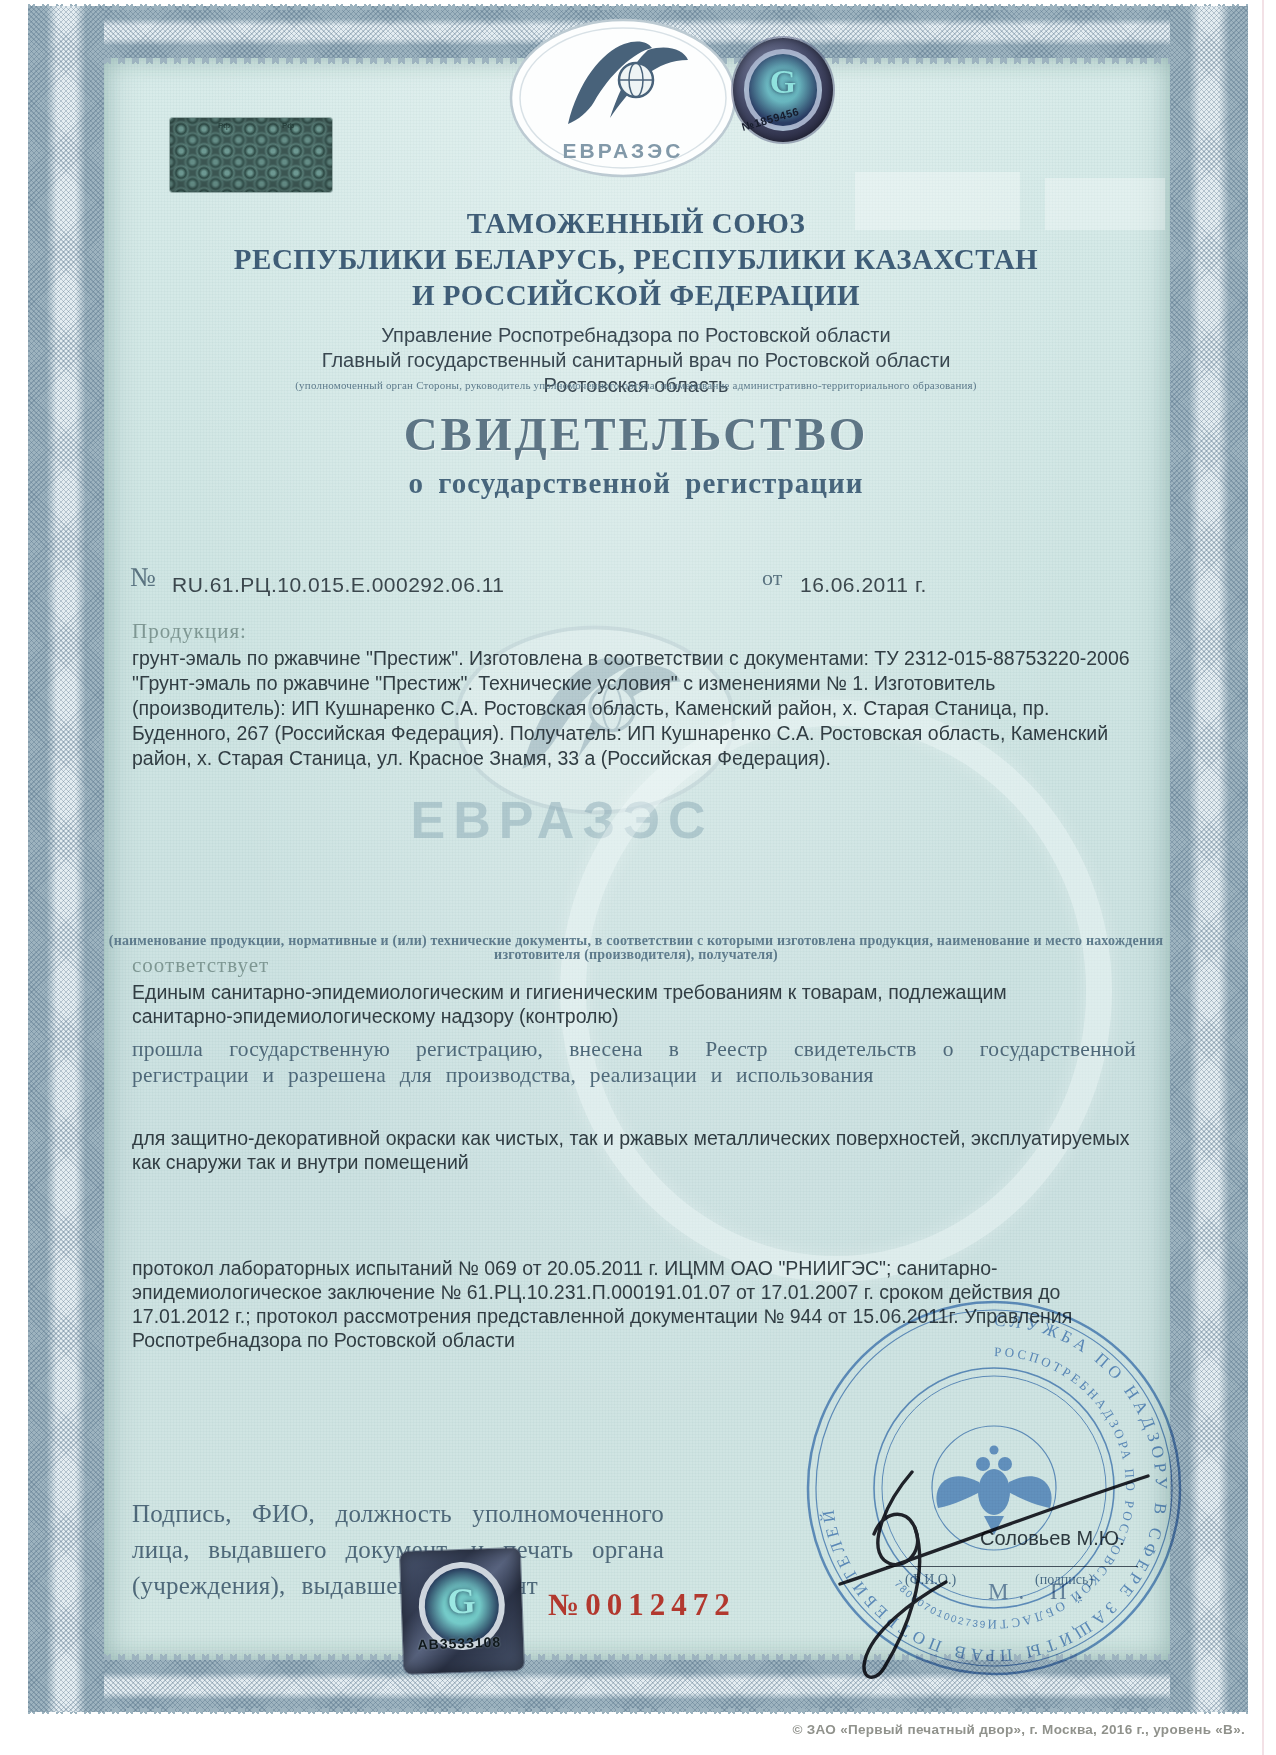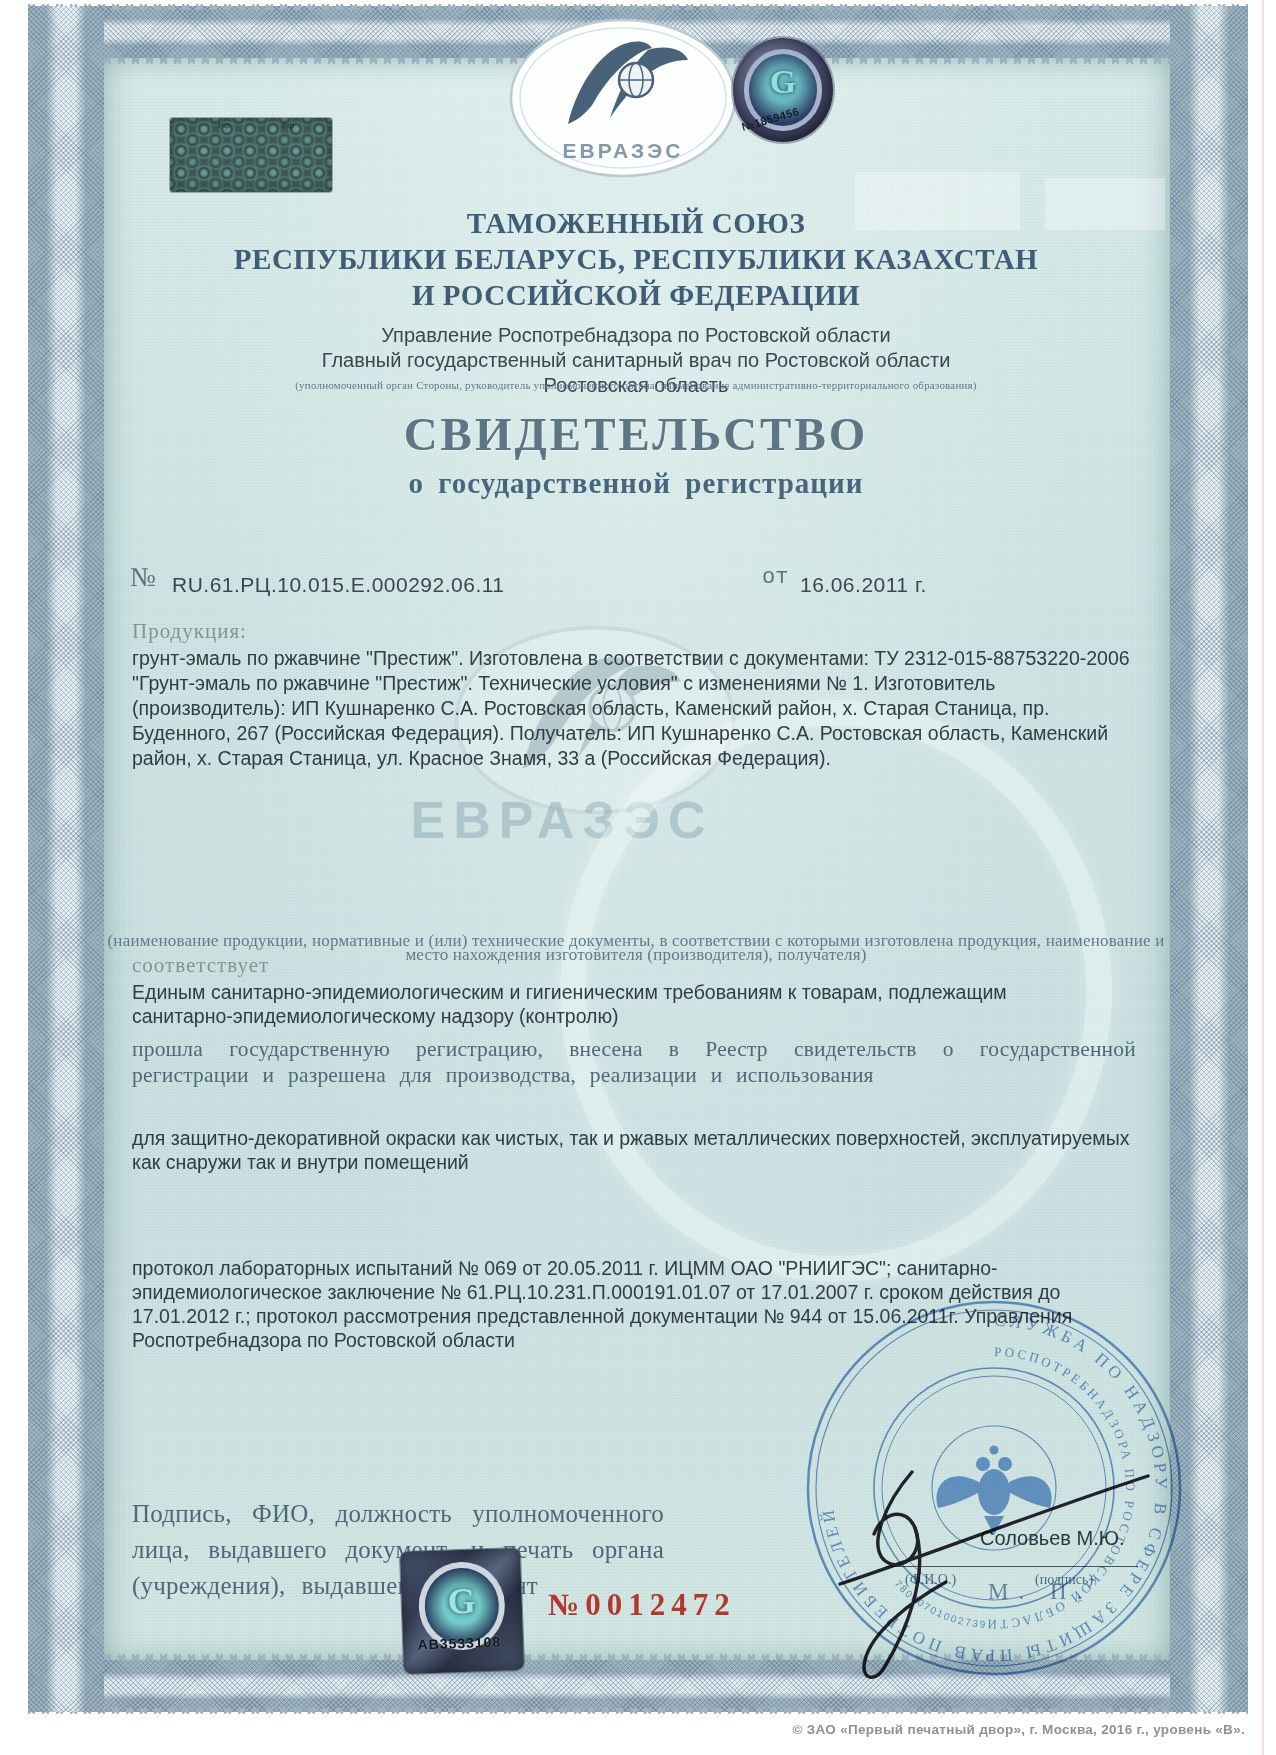--- a/index.html
+++ b/index.html
@@ -179,27 +179,27 @@
     <div class="auth-line">Ростовская область</div>
   </div>
 
   <div class="abs center tiny-caption" style="left:104px;top:378px;width:1064px;">(уполномоченный орган Стороны, руководитель уполномоченного органа, наименование административно-территориального образования)</div>
 
   <div class="abs center cert-title" style="left:104px;top:408px;width:1064px;">СВИДЕТЕЛЬСТВО</div>
   <div class="abs center cert-subtitle" style="left:104px;top:466px;width:1064px;">о государственной регистрации</div>
 
   <div class="abs no-label" style="left:130px;top:563px;">№</div>
   <div class="abs num-text" style="left:172px;top:572px;">RU.61.РЦ.10.015.Е.000292.06.11</div>
-  <div class="abs ot-label" style="left:762px;top:566px;font-family:Liberation Mono, monospace;">от</div>
+  <div class="abs ot-label" style="left:762px;top:566px;">от</div>
   <div class="abs num-text" style="left:800px;top:572px;">16.06.2011 г.</div>
 
   <div class="abs label-serif" style="left:132px;top:618px;">Продукция:</div>
   <div class="abs body-sans" style="left:132px;top:646px;width:1006px;">грунт-эмаль по ржавчине "Престиж". Изготовлена в соответствии с документами: ТУ 2312-015-88753220-2006 "Грунт-эмаль по ржавчине "Престиж". Технические условия" с изменениями № 1. Изготовитель (производитель): ИП Кушнаренко С.А. Ростовская область, Каменский район, х. Старая Станица, пр. Буденного, 267 (Российская Федерация).  Получатель: ИП Кушнаренко С.А. Ростовская область, Каменский район, х. Старая Станица, ул. Красное Знамя, 33 а (Российская Федерация).</div>
 
-  <div class="abs center tiny-caption" style="left:106px;top:934px;width:1060px;font-size:17px;">(наименование продукции, нормативные и (или) технические документы, в соответствии с которыми изготовлена продукция, наименование и место нахождения изготовителя (производителя), получателя)</div>
+  <div class="abs center tiny-caption" style="left:106px;top:934px;width:1060px;font-size:14px;font-weight:bold;">(наименование продукции, нормативные и (или) технические документы, в соответствии с которыми изготовлена продукция, наименование и место нахождения изготовителя (производителя), получателя)</div>
 
   <div class="abs label-serif" style="left:132px;top:952px;">соответствует</div>
   <div class="abs body-sans2" style="left:132px;top:980px;width:930px;">Единым санитарно-эпидемиологическим и гигиеническим требованиям к товарам, подлежащим санитарно-эпидемиологическому надзору (контролю)</div>
 
   <div class="abs serif-par" style="left:132px;top:1036px;width:1004px;">прошла государственную регистрацию, внесена в Реестр свидетельств о государственной регистрации и разрешена для производства, реализации и использования</div>
   <div class="abs body-sans2" style="left:132px;top:1114px;width:1004px;margin-top:12px;">для защитно-декоративной окраски как чистых, так и ржавых металлических поверхностей, эксплуатируемых как снаружи так и внутри помещений</div>
 
   <div class="abs body-sans2" style="left:132px;top:1256px;width:1010px;">протокол лабораторных испытаний № 069 от 20.05.2011 г. ИЦММ ОАО "РНИИГЭС"; санитарно-эпидемиологическое заключение № 61.РЦ.10.231.П.000191.01.07 от 17.01.2007 г. сроком действия до 17.01.2012 г.; протокол рассмотрения представленной документации № 944 от 15.06.2011г. Управления Роспотребнадзора по Ростовской области</div>
 
 

